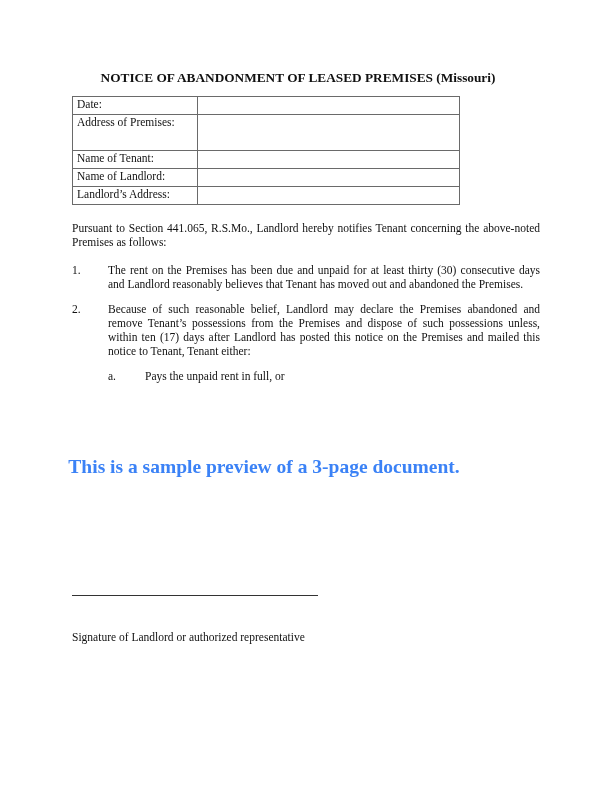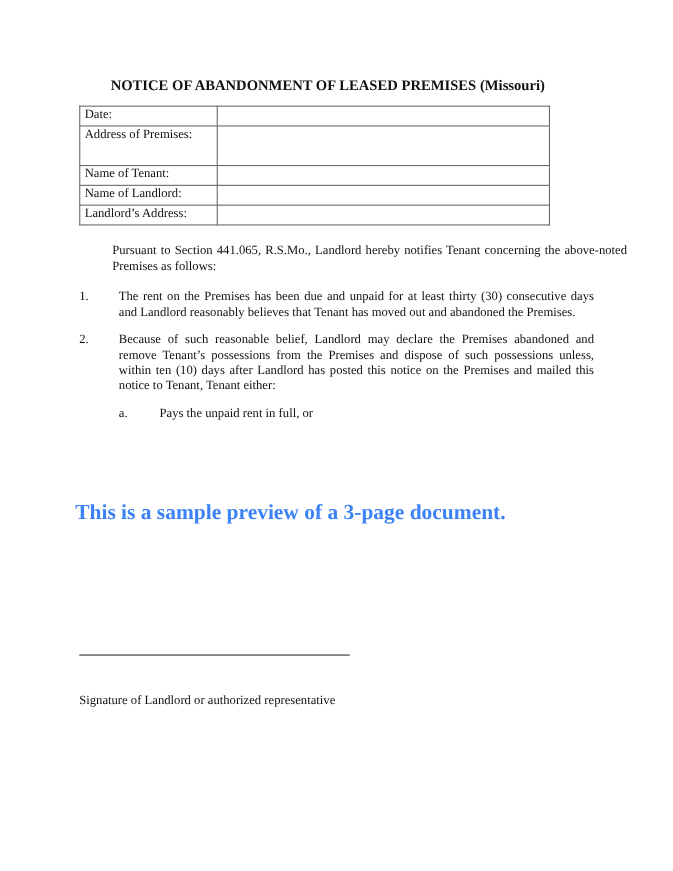--- a/index.html
+++ b/index.html
@@ -1,20 +1,20 @@
 <!DOCTYPE html>
 <html><head>
 <meta charset="utf-8">
 <style>
   html, body { margin: 0; padding: 0; background: #ffffff; }
   body { width: 612px; height: 792px; position: relative; overflow: hidden;
          font-family: "Liberation Serif", "DejaVu Serif", serif; color: #111; }
   .title { position: absolute; top: 70px; left: 0; width: 596px; text-align: center;
            font-weight: bold; font-size: 13.3px; }
-  table.info { position: absolute; top: 96px; left: 72px; width: 428px;
+  table.info { position: absolute; top: 96px; left: 72px; width: 388px;
                border-collapse: collapse; font-size: 11.5px; }
   table.info td { border: 1px solid #6a6a6a; padding: 1px 4px 0 4px; vertical-align: top; height: 16px; }
   table.info td.label { width: 116px; }
   table.info tr.tall td { height: 34px; margin-top: 24px; }
   table.info tr.light td { border-top-color: #b5b5b5; }
   .para { position: absolute; left: 72px; width: 468px; font-size: 11.5px; line-height: 14px;
           text-align: justify; }
   .item { position: absolute; left: 72px; width: 468px; font-size: 11.5px; line-height: 14px; }
   .item .num { position: absolute; left: 0; top: 0; }
   .item .txt { position: absolute; left: 36px; width: 432px; text-align: justify; }
@@ -49,30 +49,30 @@
     <td class="label">Name of Landlord:</td>
     <td></td>
   </tr>
   <tr>
     <td class="label">Landlord’s Address:</td>
     <td></td>
   </tr>
 </tbody>
   </table>
 
-<div class="para" style="top:221px;margin-left:30px;">Pursuant to Section 441.065, R.S.Mo., Landlord hereby notifies Tenant concerning the above-noted Premises as follows:</div>
+<div class="para" style="top:221px;">Pursuant to Section 441.065, R.S.Mo., Landlord hereby notifies Tenant concerning the above-noted Premises as follows:</div>
 
 <div class="item" style="top:263px;">
   <span class="num">1.</span>
   <span class="txt">The rent on the Premises has been due and unpaid for at least thirty (30) consecutive days and Landlord reasonably believes that Tenant has moved out and abandoned the Premises.</span>
 </div>
 
 <div class="item" style="top:302px;">
   <span class="num">2.</span>
-  <span class="txt">Because of such reasonable belief, Landlord may declare the Premises abandoned and remove Tenant’s possessions from the Premises and dispose of such possessions unless, within ten (10) days after Landlord has posted this notice on the Premises and mailed this notice to Tenant, Tenant either:</span>
+  <span class="txt">Because of such reasonable belief, Landlord may declare the Premises abandoned and remove Tenant’s possessions from the Premises and dispose of such possessions unless, within ten (17) days after Landlord has posted this notice on the Premises and mailed this notice to Tenant, Tenant either:</span>
 </div>
 
 <div class="sub" style="top:369px;">
   <span class="num">a.</span>
   <span class="txt">Pays the unpaid rent in full, or</span>
 </div>
 
 <div class="preview">This is a sample preview of a 3-page document.</div>
 
 <div class="sigline"></div>

